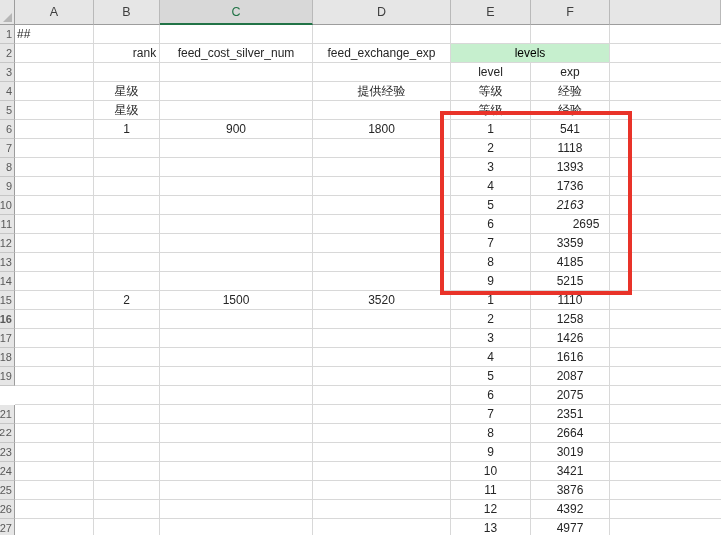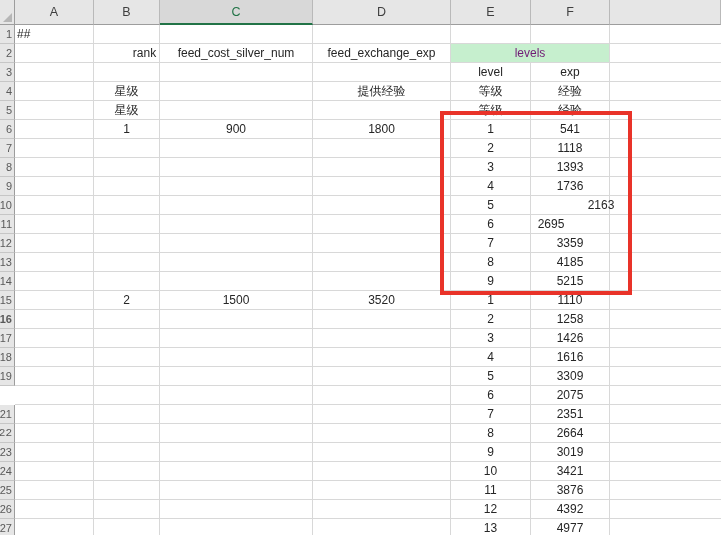--- a/index.html
+++ b/index.html
@@ -23,21 +23,21 @@
   .rowhdr{position:absolute;left:0;width:15px;height:19px;background:var(--header-bg);
     box-sizing:border-box;border-right:1px solid var(--hdr-border-dark);border-bottom:1px solid #c6c6c6;
     display:flex;align-items:center;justify-content:flex-end;padding-right:2px;
     overflow:hidden;font-size:11px;color:#595959;z-index:4;cursor:default;}
   #hlines{position:absolute;left:15px;top:25px;right:0;bottom:0;z-index:1;
     background:repeating-linear-gradient(to bottom,transparent 0 18px,var(--grid) 18px 19px);}
   .vline{position:absolute;top:25px;bottom:0;width:1px;background:var(--grid);z-index:1;}
   .cell{position:absolute;height:18px;line-height:18px;text-align:center;
     font-size:12px;color:#262626;white-space:nowrap;overflow:hidden;z-index:2;cursor:cell;}
   .cell.left{text-align:left;padding-left:2px;box-sizing:border-box;}
-  .cell.merge-green{background:#c6efce;color:#701a75;z-index:3;}
+  .cell.merge-green{background:#c6efce;color:#000000;z-index:3;}
   #redbox{position:absolute;left:440px;top:111px;width:192px;height:184px;
     box-sizing:border-box;border:4px solid #e93329;z-index:10;pointer-events:none;}
 </style>
 </head>
 <body>
 
 <div id="app">
   <div class="corner">
     <div class="tri"></div>
   </div>
@@ -62,42 +62,42 @@
       <div class="cell" style="left: 313px; width: 137px; top: 120px;">1800</div>
       <div class="cell" style="left: 451px; width: 79px; top: 120px;">1</div>
       <div class="cell" style="left: 531px; width: 78px; top: 120px;">541</div>
       <div class="cell" style="left: 451px; width: 79px; top: 139px;">2</div>
       <div class="cell" style="left: 531px; width: 78px; top: 139px;">1118</div>
       <div class="cell" style="left: 451px; width: 79px; top: 158px;">3</div>
       <div class="cell" style="left: 531px; width: 78px; top: 158px;">1393</div>
       <div class="cell" style="left: 451px; width: 79px; top: 177px;">4</div>
       <div class="cell" style="left: 531px; width: 78px; top: 177px;">1736</div>
       <div class="cell" style="left: 451px; width: 79px; top: 196px;">5</div>
-      <div class="cell" style="left: 562px; width: 78px; top: 196px;">2163</div>
+      <div class="cell" style="left: 531px; width: 78px; top: 196px; font-style: italic;">2163</div>
       <div class="cell" style="left: 451px; width: 79px; top: 215px;">6</div>
-      <div class="cell" style="left: 512px; width: 78px; top: 215px;">2695</div>
+      <div class="cell" style="left: 547px; width: 78px; top: 215px;">2695</div>
       <div class="cell" style="left: 451px; width: 79px; top: 234px;">7</div>
       <div class="cell" style="left: 531px; width: 78px; top: 234px;">3359</div>
       <div class="cell" style="left: 451px; width: 79px; top: 253px;">8</div>
       <div class="cell" style="left: 531px; width: 78px; top: 253px;">4185</div>
       <div class="cell" style="left: 451px; width: 79px; top: 272px;">9</div>
       <div class="cell" style="left: 531px; width: 78px; top: 272px;">5215</div>
       <div class="cell" style="left: 94px; width: 65px; top: 291px;">2</div>
       <div class="cell" style="left: 160px; width: 152px; top: 291px;">1500</div>
       <div class="cell" style="left: 313px; width: 137px; top: 291px;">3520</div>
       <div class="cell" style="left: 451px; width: 79px; top: 291px;">1</div>
       <div class="cell" style="left: 531px; width: 78px; top: 291px;">1110</div>
       <div class="cell" style="left: 451px; width: 79px; top: 310px;">2</div>
       <div class="cell" style="left: 531px; width: 78px; top: 310px;">1258</div>
       <div class="cell" style="left: 451px; width: 79px; top: 329px;">3</div>
       <div class="cell" style="left: 531px; width: 78px; top: 329px;">1426</div>
       <div class="cell" style="left: 451px; width: 79px; top: 348px;">4</div>
       <div class="cell" style="left: 531px; width: 78px; top: 348px;">1616</div>
       <div class="cell" style="left: 451px; width: 79px; top: 367px;">5</div>
-      <div class="cell" style="left: 531px; width: 78px; top: 367px;">3309</div>
+      <div class="cell" style="left: 531px; width: 78px; top: 367px;">2087</div>
       <div class="cell" style="left: 451px; width: 79px; top: 386px;">6</div>
       <div class="cell" style="left: 531px; width: 78px; top: 386px;">2075</div>
       <div class="cell" style="left: 451px; width: 79px; top: 405px;">7</div>
       <div class="cell" style="left: 531px; width: 78px; top: 405px;">2351</div>
       <div class="cell" style="left: 451px; width: 79px; top: 424px;">8</div>
       <div class="cell" style="left: 531px; width: 78px; top: 424px;">2664</div>
       <div class="cell" style="left: 451px; width: 79px; top: 443px;">9</div>
       <div class="cell" style="left: 531px; width: 78px; top: 443px;">3019</div>
       <div class="cell" style="left: 451px; width: 79px; top: 462px;">10</div>
       <div class="cell" style="left: 531px; width: 78px; top: 462px;">3421</div>

